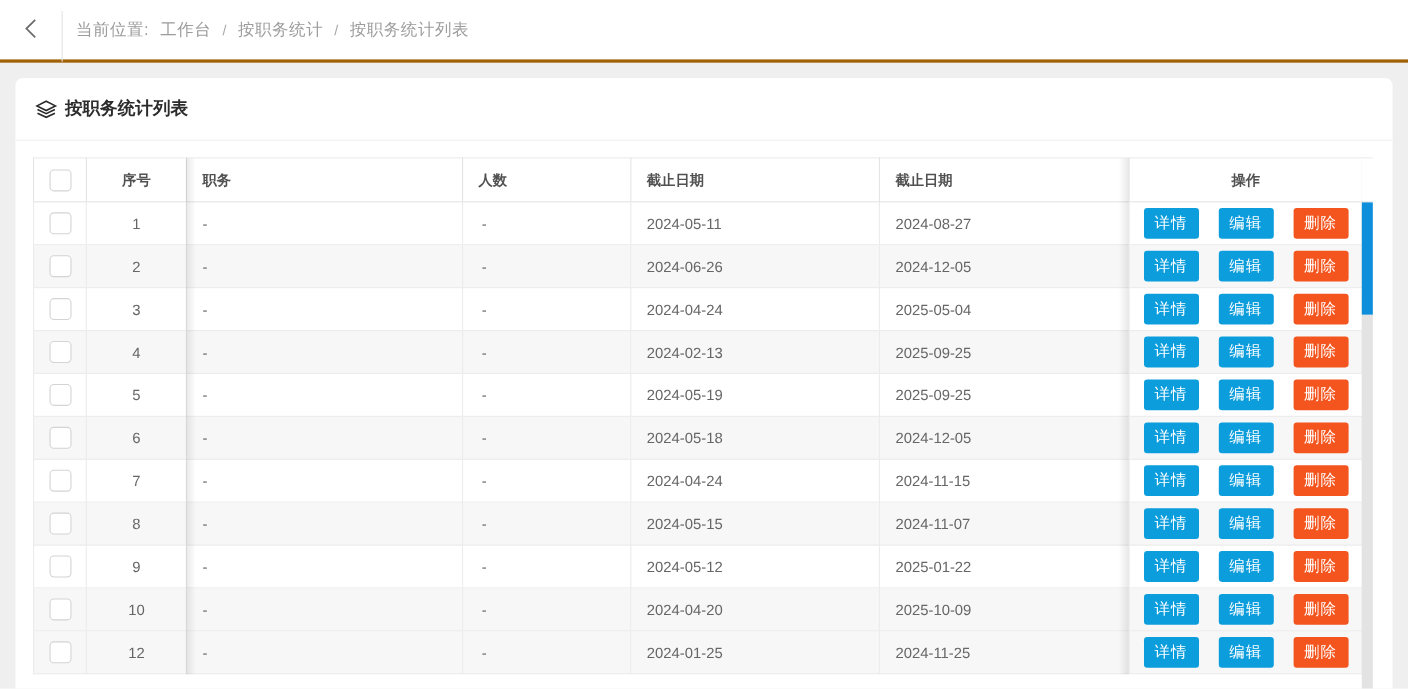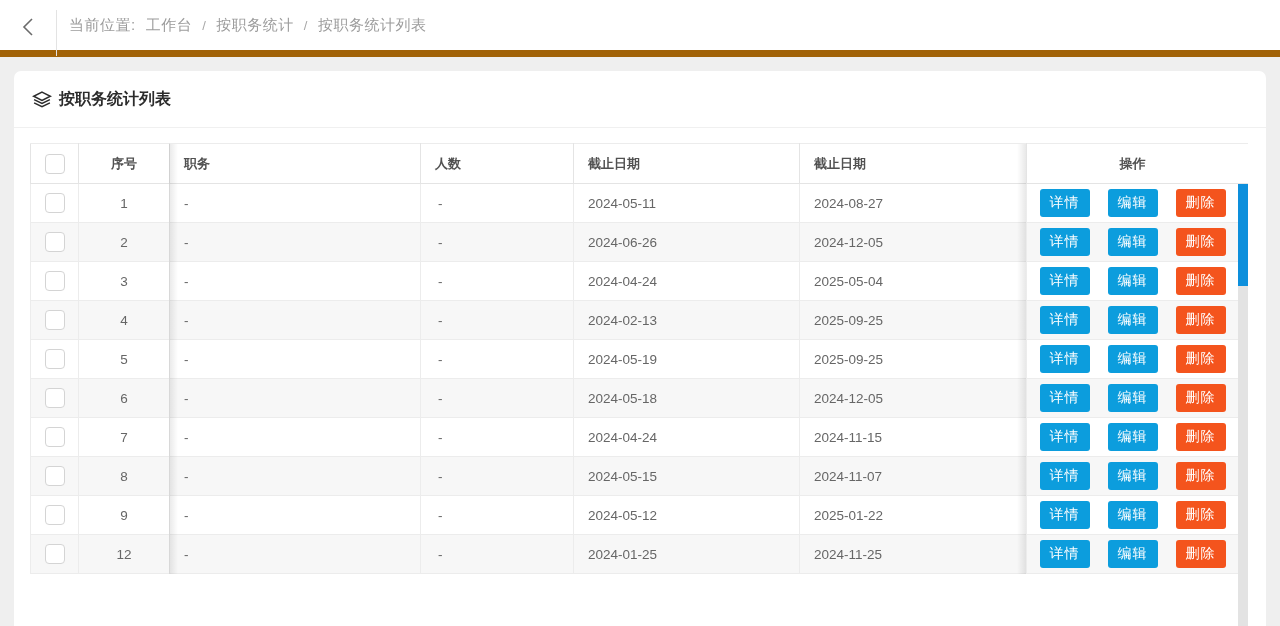--- a/index.html
+++ b/index.html
@@ -8,22 +8,23 @@
     font-family: "Liberation Sans", "DejaVu Sans", sans-serif;
     background: #efefef;
     color: #666;
   }
 
   
   .topbar {
     position: relative;
     height: 57px;
     background: #fff;
-    border-bottom: 7px solid #a16207;
+    border-bottom: 3px solid #a16207;
     display: flex;
+    align-items: center;
   }
   .back-btn {
     width: 56px; height: 56px;
     display: flex; align-items: center; justify-content: center;
     background: none; border: none; cursor: pointer;
   }
   .topbar-divider {
     width: 1px; height: 46px; background: #e3e3e3;
     margin-top: 10px; align-self: flex-start;
   }
@@ -304,20 +305,29 @@
               <td class="col-check"><span class="checkbox"></span></td>
               <td class="col-index">9</td>
               <td class="col-pos">-</td>
               <td class="col-count">-</td>
               <td class="col-date">2024-05-12</td>
               <td class="col-date">2025-01-22</td>
               <td class="col-actions"><button class="row-btn btn-primary">详情</button><button class="row-btn btn-primary">编辑</button><button class="row-btn btn-danger">删除</button></td>
             </tr>
             <tr class="striped">
               <td class="col-check"><span class="checkbox"></span></td>
+              <td class="col-index">10</td>
+              <td class="col-pos">-</td>
+              <td class="col-count">-</td>
+              <td class="col-date">2024-04-20</td>
+              <td class="col-date">2025-10-09</td>
+              <td class="col-actions"><button class="row-btn btn-primary">详情</button><button class="row-btn btn-primary">编辑</button><button class="row-btn btn-danger">删除</button></td>
+            </tr>
+            <tr class="striped">
+              <td class="col-check"><span class="checkbox"></span></td>
               <td class="col-index">12</td>
               <td class="col-pos">-</td>
               <td class="col-count">-</td>
               <td class="col-date">2024-01-25</td>
               <td class="col-date">2024-11-25</td>
               <td class="col-actions"><button class="row-btn btn-primary">详情</button><button class="row-btn btn-primary">编辑</button><button class="row-btn btn-danger">删除</button></td>
             </tr>
           </tbody>
       </table>
 

